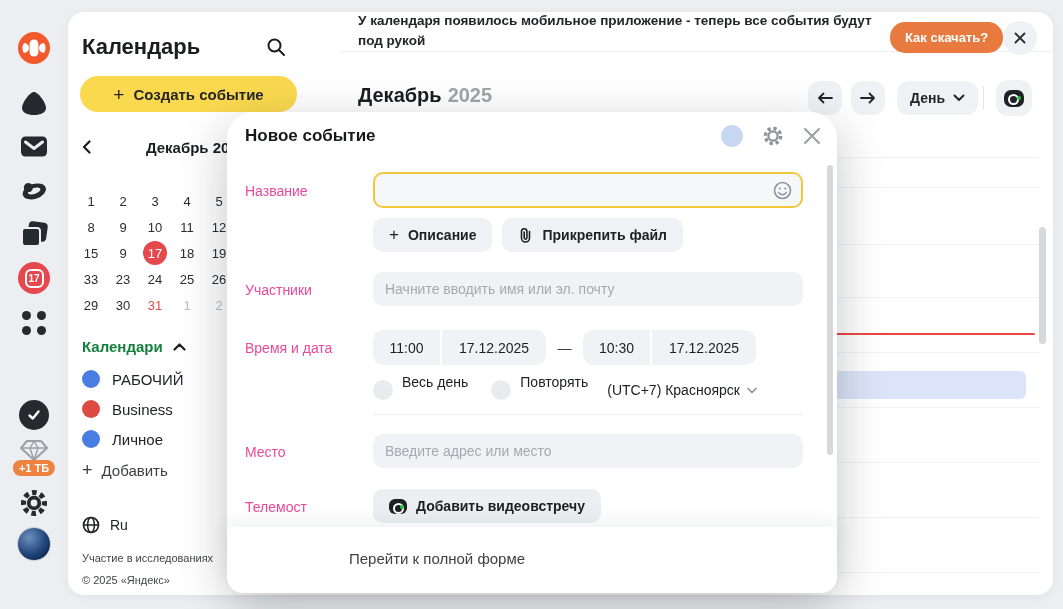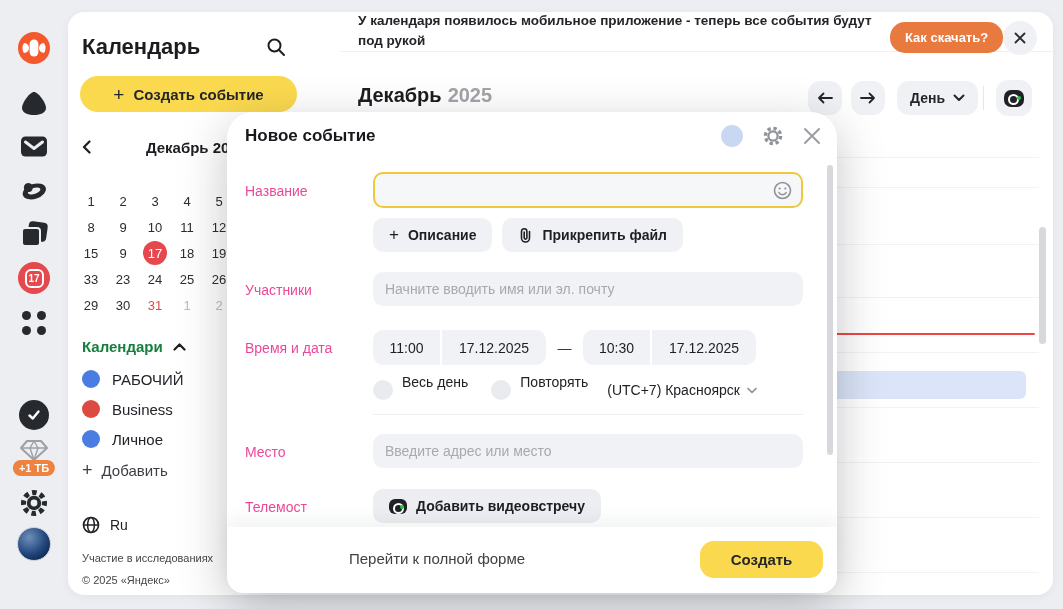--- a/index.html
+++ b/index.html
@@ -483,17 +483,16 @@
       <button class="chip-btn" style="background:#eceef1">
         <span class="tm-glyph" style="width:18px;height:15px;border-radius:6px"></span>
         <span>Добавить видеовстречу</span>
       </button>
     </div>
 
     <div class="m-scroll"></div>
 
     <div class="m-footer">
       <div class="full-form">Перейти к полной форме</div>
-      <button class="create-ev">Создать</button>
     </div>
   </div>
 
 </div>
 
 </body></html>

